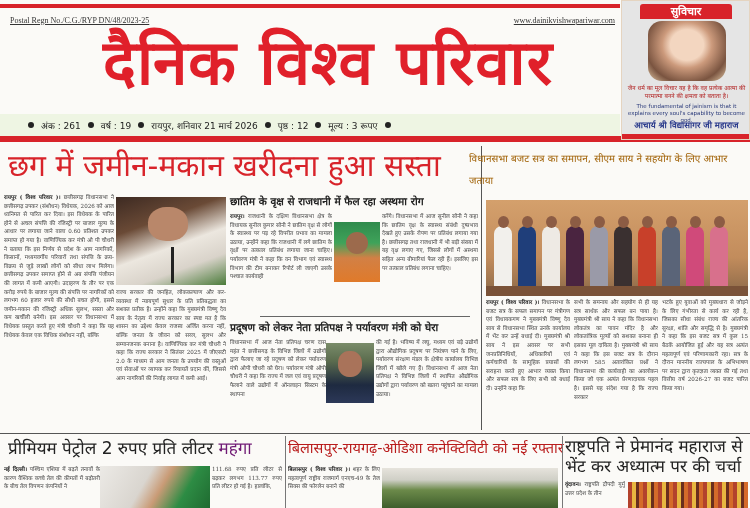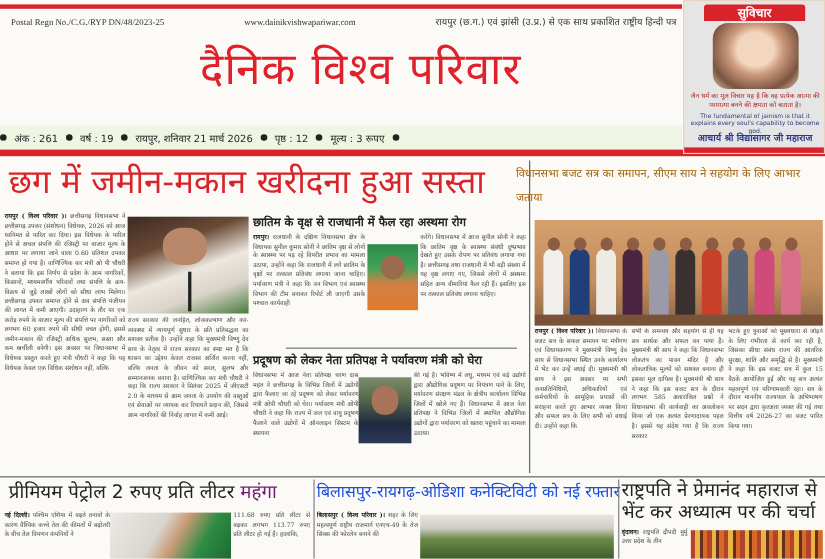--- a/index.html
+++ b/index.html
@@ -1,25 +1,25 @@
 <!DOCTYPE html>
 <html><head>
 <meta charset="utf-8">
 <style>
   * { box-sizing: border-box; margin: 0; padding: 0; }
   html, body { width: 750px; height: 508px; overflow: hidden; background: #fbfaf7; }
   body { font-family: "DejaVu Sans", sans-serif; color: #222; position: relative; }
 
   .top-rule { position: absolute; left: 0; top: 4px; width: 620px; height: 4px; background: #d8232a; }
-  .meta-row { position: absolute; left: 10px; top: 12px; width: 605px; height: 16px; display: flex; justify-content: space-between; align-items: center; font-family: "Liberation Serif", serif; font-size: 8px; color: #333; }
+  .meta-row { position: absolute; left: 10px; top: 12px; width: 605px; height: 16px; display: flex; justify-content: space-between; align-items: center; font-family: "Liberation Serif", serif; font-size: 8px; color: #333; text-decoration: underline; }
   .meta-row .tagline { font-family: "DejaVu Sans", sans-serif; font-size: 8.5px; }
 
-  .masthead { position: absolute; left: 38px; top: 22px; width: 580px; height: 82px; text-align: center; color: #e0202a; font-family: "DejaVu Sans", sans-serif; font-weight: normal; font-size: 40px; line-height: 82px; letter-spacing: 1px; white-space: nowrap; }
-
-  .info-bar { position: absolute; left: 0; top: 114px; width: 620px; height: 22px; background: #eef5e3; display: flex; align-items: center; padding-left: 0; gap: 7px; font-size: 9px; color: #222; white-space: nowrap; }
+  .masthead { position: absolute; left: 38px; top: 22px; width: 580px; height: 82px; text-align: center; color: #e0202a; font-family: "DejaVu Sans", sans-serif; font-weight: bold; font-size: 62px; line-height: 82px; letter-spacing: 1px; white-space: nowrap; }
+
+  .info-bar { position: absolute; left: 0; top: 114px; width: 620px; height: 22px; background: #eef5e3; display: flex; align-items: center; padding-left: 28px; gap: 7px; font-size: 9px; color: #222; white-space: nowrap; }
   .info-bar .dot { width: 6px; height: 6px; border-radius: 50%; background: #222; display: inline-block; }
   .red-band { position: absolute; left: 0; top: 136px; width: 750px; height: 6px; background: #d8232a; }
 
   
   .suvichar { position: absolute; left: 621px; top: 0; width: 129px; height: 140px; background: #e5e5e5; border: 1px solid #e5d4c0; }
   .suvichar .tab { position: absolute; left: 18px; top: 3px; width: 92px; height: 15px; background: #d8232a; color: #fff; text-align: center; font-size: 11px; font-weight: bold; line-height: 15px; border-radius: 3px 3px 0 0; }
   .suvichar .photo { position: absolute; left: 26px; top: 20px; width: 78px; height: 60px; border-radius: 14px; background: radial-gradient(ellipse at 50% 40%, #f3d6c0 0 30%, #cc9a7c 45%, #7a5440 75%, #e3c9a6 100%); }
   .suvichar .q-hi { position: absolute; left: 4px; top: 83px; width: 121px; font-size: 6px; line-height: 8px; color: #b01c1c; text-align: center; }
   .suvichar .q-en { position: absolute; left: 4px; top: 102px; width: 121px; font-size: 5.5px; line-height: 7px; color: #2a3a7a; text-align: center; }
   .suvichar .author { position: absolute; left: 2px; top: 118px; width: 125px; font-size: 8.5px; color: #2a3a8c; font-weight: bold; text-align: center; }
@@ -62,38 +62,37 @@
   .right-col3 { position: absolute; left: 662px; top: 298px; width: 86px; height: 132px; overflow: hidden; }
 
   .bottom-rule { position: absolute; left: 0; top: 433px; width: 750px; height: 1px; background: #555; }
 
   .b1-head { position: absolute; left: 8px; top: 436px; width: 275px; font-size: 17px; line-height: 24px; color: #222; white-space: nowrap; }
   .b1-head .accent { color: #701a75; }
   .b1-col1 { position: absolute; left: 4px; top: 465px; width: 96px; height: 43px; overflow: hidden; }
   .b1-photo { position: absolute; left: 100px; top: 466px; width: 110px; height: 42px; background: linear-gradient(120deg, #eceae6 0%, #d9d5cf 40%, #c99b76 55%, #2d8c44 75%, #1f6a30 100%); }
   .b1-col2 { position: absolute; left: 212px; top: 465px; width: 70px; height: 43px; overflow: hidden; }
 
-  .b2-head { position: absolute; left: 288px; top: 436px; width: 272px; font-size: 14.5px; line-height: 24px; color: #1d4ed8; white-space: nowrap; }
+  .b2-head { position: absolute; left: 288px; top: 436px; width: 272px; font-size: 14.5px; line-height: 24px; color: #b91c1c; white-space: nowrap; }
   .b2-col1 { position: absolute; left: 288px; top: 465px; width: 92px; height: 43px; overflow: hidden; }
   .b2-photo { position: absolute; left: 382px; top: 468px; width: 176px; height: 40px; background: linear-gradient(180deg, #e6e3dc 0%, #cfcfc6 30%, #6c8a4a 55%, #3e5e2c 100%); }
 
   .b-rule-v { position: absolute; top: 436px; width: 1px; height: 72px; background: #777; }
 
   .b3-head { position: absolute; left: 565px; top: 436px; width: 185px; font-size: 17px; line-height: 20px; color: #222; }
   .b3-col1 { position: absolute; left: 565px; top: 480px; width: 60px; height: 28px; overflow: hidden; }
   .b3-photo { position: absolute; left: 628px; top: 482px; width: 120px; height: 26px; background: repeating-linear-gradient(90deg, #b3422c 0 4px, #e8b640 4px 8px, #6a2e1e 8px 11px, #d56a2a 11px 15px); }
 </style>
 </head>
 <body>
 
 <div class="top-rule"></div>
 <div class="meta-row">
   <span>Postal Regn No./C.G./RYP DN/48/2023-25</span>
   <span>www.dainikvishwapariwar.com</span>
-  <span class="tagline">रायपुर (छ.ग.) एवं झांसी (उ.प्र.) से एक साथ प्रकाशित राष्ट्रीय हिन्दी पत्र</span>
 </div>
 <div class="masthead">दैनिक विश्व परिवार</div>
 
 <div class="info-bar">
   <span class="dot"></span>
   <span>अंक : 261</span>
   <span class="dot"></span>
   <span>वर्ष : 19</span>
   <span class="dot"></span>
   <span>रायपुर, शनिवार 21 मार्च 2026</span>

